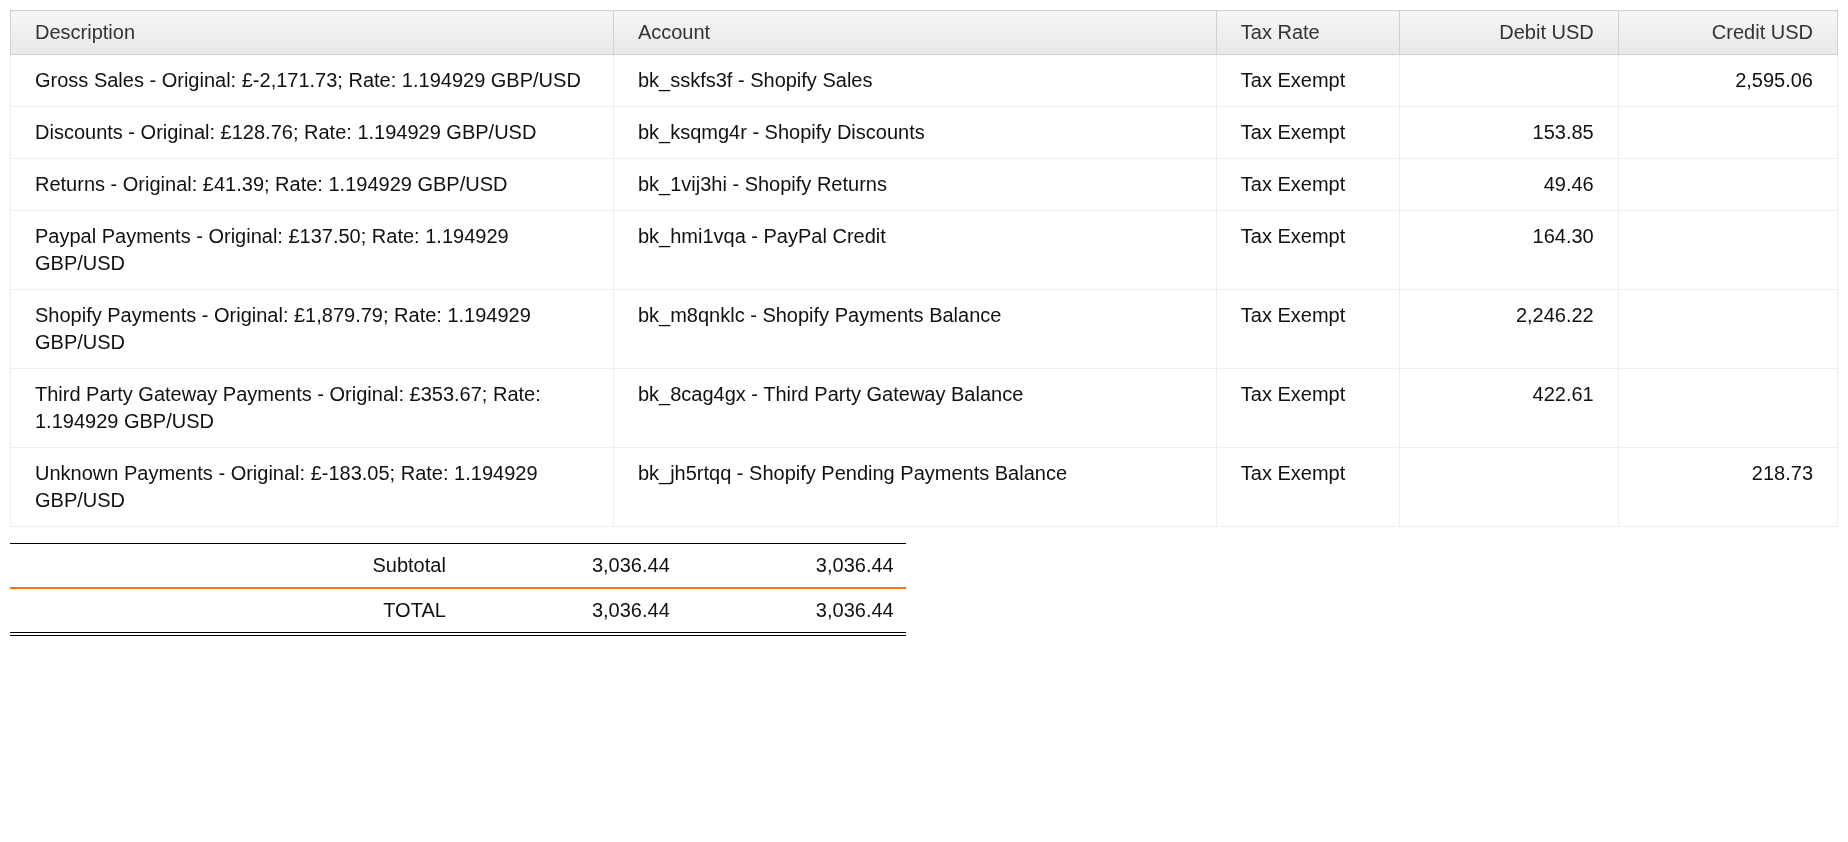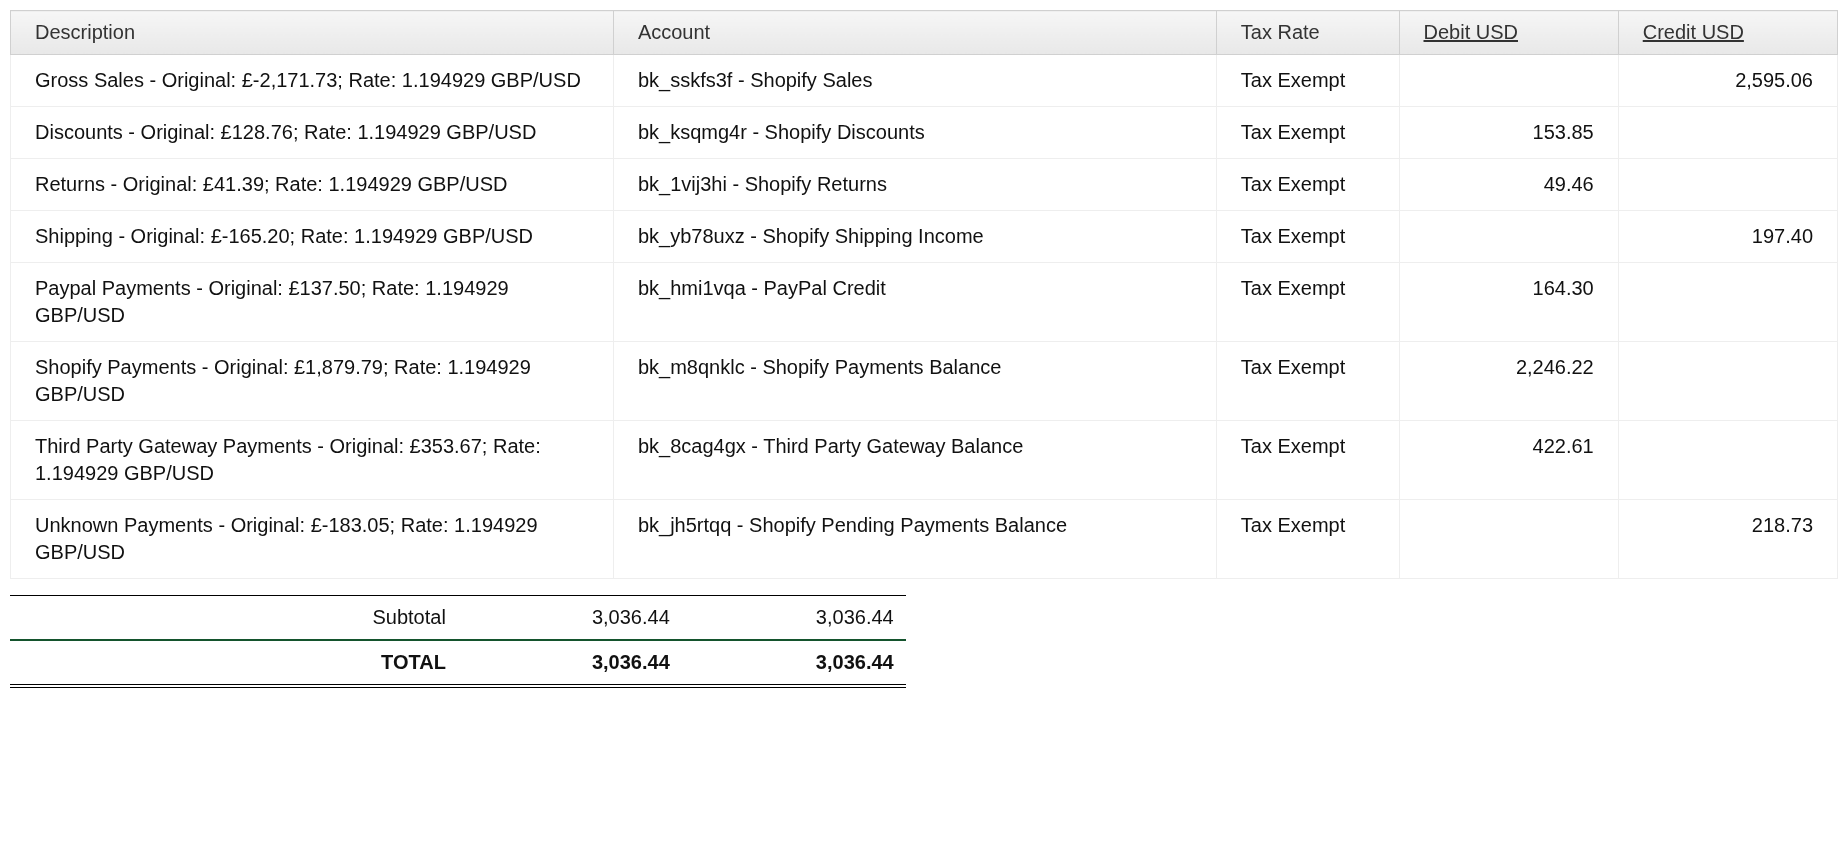--- a/index.html
+++ b/index.html
@@ -18,21 +18,21 @@
   }
   table.main thead th {
     background: linear-gradient(#f6f6f6, #e8e8e8);
     border: 1px solid #d0d0d0;
     padding: 10px 24px;
     font-weight: 400;
     color: #333;
     text-align: left;
     white-space: nowrap;
   }
-  table.main thead th.num { text-align: left; text-decoration: underline; }
+  table.main thead th.num { text-align: right; }
   table.main tbody td {
     border: 1px solid #eee;
     padding: 12px 24px;
     vertical-align: top;
     line-height: 1.35;
   }
   table.main tbody td.num {
     text-align: right;
     vertical-align: top;
     white-space: nowrap;
@@ -55,23 +55,23 @@
     padding: 10px 12px;
     text-align: right;
     white-space: nowrap;
   }
   table.totals td.label { width: 50%; }
   table.totals td.amt   { width: 25%; }
   table.totals tr.subtotal td {
     border-top: 1px solid #000;
   }
   table.totals tr.total td {
-    border-top: 2px solid #14532d;
+    border-top: 2px solid #f97316;
     border-bottom: 4px double #000;
-    font-weight: 700;
+    font-weight: 400;
     margin-top: 32px;
   }
 </style>
 </head>
 <body>
 
 <table class="main">
   <colgroup>
     <col class="col-desc">
       <col class="col-acct">
@@ -102,27 +102,20 @@
         <td>Tax Exempt</td>
         <td class="num">153.85</td>
         <td class="num"></td>
       </tr>
       <tr>
         <td>Returns - Original: £41.39; Rate: 1.194929 GBP/USD</td>
         <td>bk_1vij3hi - Shopify Returns</td>
         <td>Tax Exempt</td>
         <td class="num">49.46</td>
         <td class="num"></td>
-      </tr>
-      <tr>
-        <td>Shipping - Original: £-165.20; Rate: 1.194929 GBP/USD</td>
-        <td>bk_yb78uxz - Shopify Shipping Income</td>
-        <td>Tax Exempt</td>
-        <td class="num"></td>
-        <td class="num">197.40</td>
       </tr>
       <tr>
         <td>Paypal Payments - Original: £137.50; Rate: 1.194929 GBP/USD</td>
         <td>bk_hmi1vqa - PayPal Credit</td>
         <td>Tax Exempt</td>
         <td class="num">164.30</td>
         <td class="num"></td>
       </tr>
       <tr>
         <td>Shopify Payments - Original: £1,879.79; Rate: 1.194929 GBP/USD</td>

